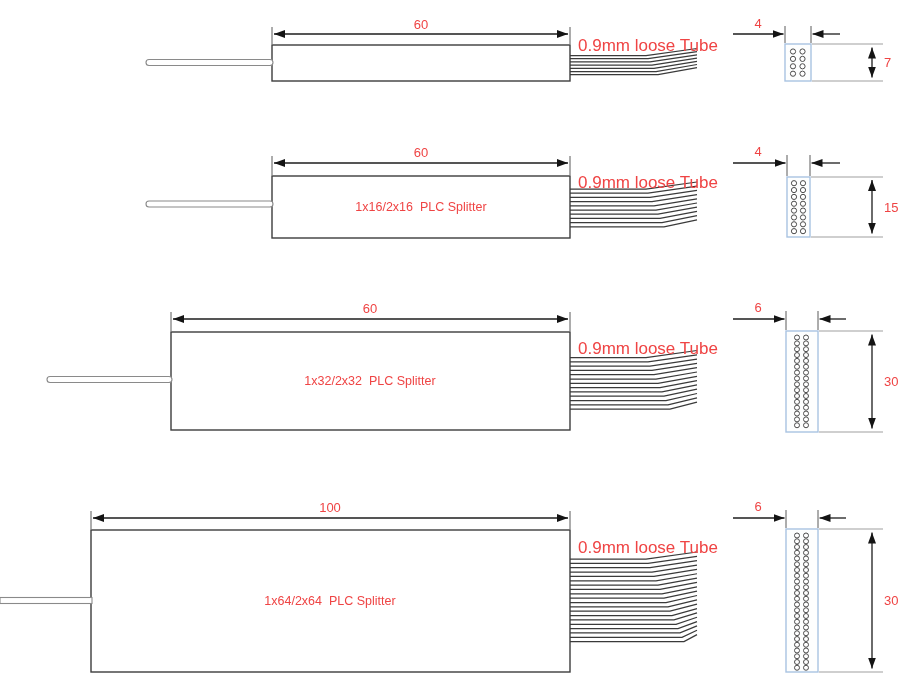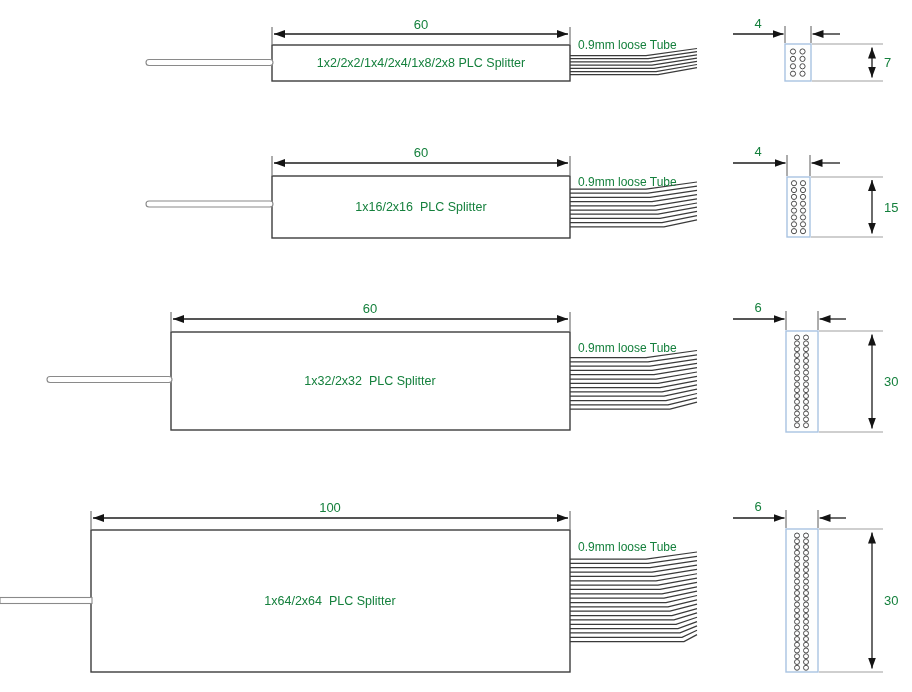--- a/index.html
+++ b/index.html
@@ -10,26 +10,26 @@
   .dim{stroke:var(--line,#1c1c1c);stroke-width:1.3;fill:none;}
   .ext{stroke:#5a5a5a;stroke-width:1;fill:none;}
   .gray{stroke:var(--gray,#a0a0a0);stroke-width:1.2;fill:none;}
   .box{fill:#ffffff;stroke:#3d3d3d;stroke-width:1.4;}
   .fiberin{fill:#ffffff;stroke:#8a8a8a;stroke-width:1.1;}
   .fan path{fill:none;stroke:#3a3a3a;stroke-width:1.25;}
   .ferrule{fill:#fdfefe;stroke:var(--ferrule,#a9c3e2);stroke-width:1.4;}
   .dots circle{fill:#ffffff;stroke:#4c4c4c;stroke-width:1;}
   #ah path{fill:#141414;}
   
-  .t{position:absolute;color:#15803d;white-space:pre;line-height:1;}
+  .t{position:absolute;color:#ef4444;white-space:pre;line-height:1;}
   .ctr{transform:translate(-50%,-50%);}
   .lft{transform:translate(0,-50%);}
   .dimnum{font-size:13px;}
   .body{font-size:12.5px;}
-  .tube{font-size:12px;}
+  .tube{font-size:17px;}
 </style>
 </head>
 <body>
 
 <div class="canvas">
 
   <svg width="912" height="692" viewBox="0 0 912 692">
     <defs>
       <marker id="ah" orient="auto-start-reverse" markerUnits="userSpaceOnUse" markerWidth="11" markerHeight="8" refX="11" refY="4" viewBox="0 0 11 8">
         <path d="M0 0 L11 4 L0 8 Z"></path>
@@ -273,21 +273,20 @@
           <circle cx="797" cy="662" r="2.5"></circle>
           <circle cx="806" cy="662" r="2.5"></circle>
           <circle cx="797" cy="667.75" r="2.5"></circle>
           <circle cx="806" cy="667.75" r="2.5"></circle>
         </g>
       <line class="dim" x1="872" y1="532.5" x2="872" y2="668.5" marker-start="url(#ah)" marker-end="url(#ah)"></line>
     </g>
   </svg>
 
   <div class="t ctr dimnum" style="left:421px;top:24px">60</div>
-  <div class="t ctr body" style="left:421px;top:63px">1x2/2x2/1x4/2x4/1x8/2x8 PLC Splitter</div>
   <div class="t lft tube" style="left:578px;top:45px">0.9mm loose Tube</div>
   <div class="t ctr dimnum" style="left:758px;top:23px">4</div>
   <div class="t lft dimnum" style="left:884px;top:62px">7</div>
 
   <div class="t ctr dimnum" style="left:421px;top:152px">60</div>
   <div class="t ctr body" style="left:421px;top:207px">1x16/2x16  PLC Splitter</div>
   <div class="t lft tube" style="left:578px;top:182px">0.9mm loose Tube</div>
   <div class="t ctr dimnum" style="left:758px;top:151px">4</div>
   <div class="t lft dimnum" style="left:884px;top:207px">15</div>
 

